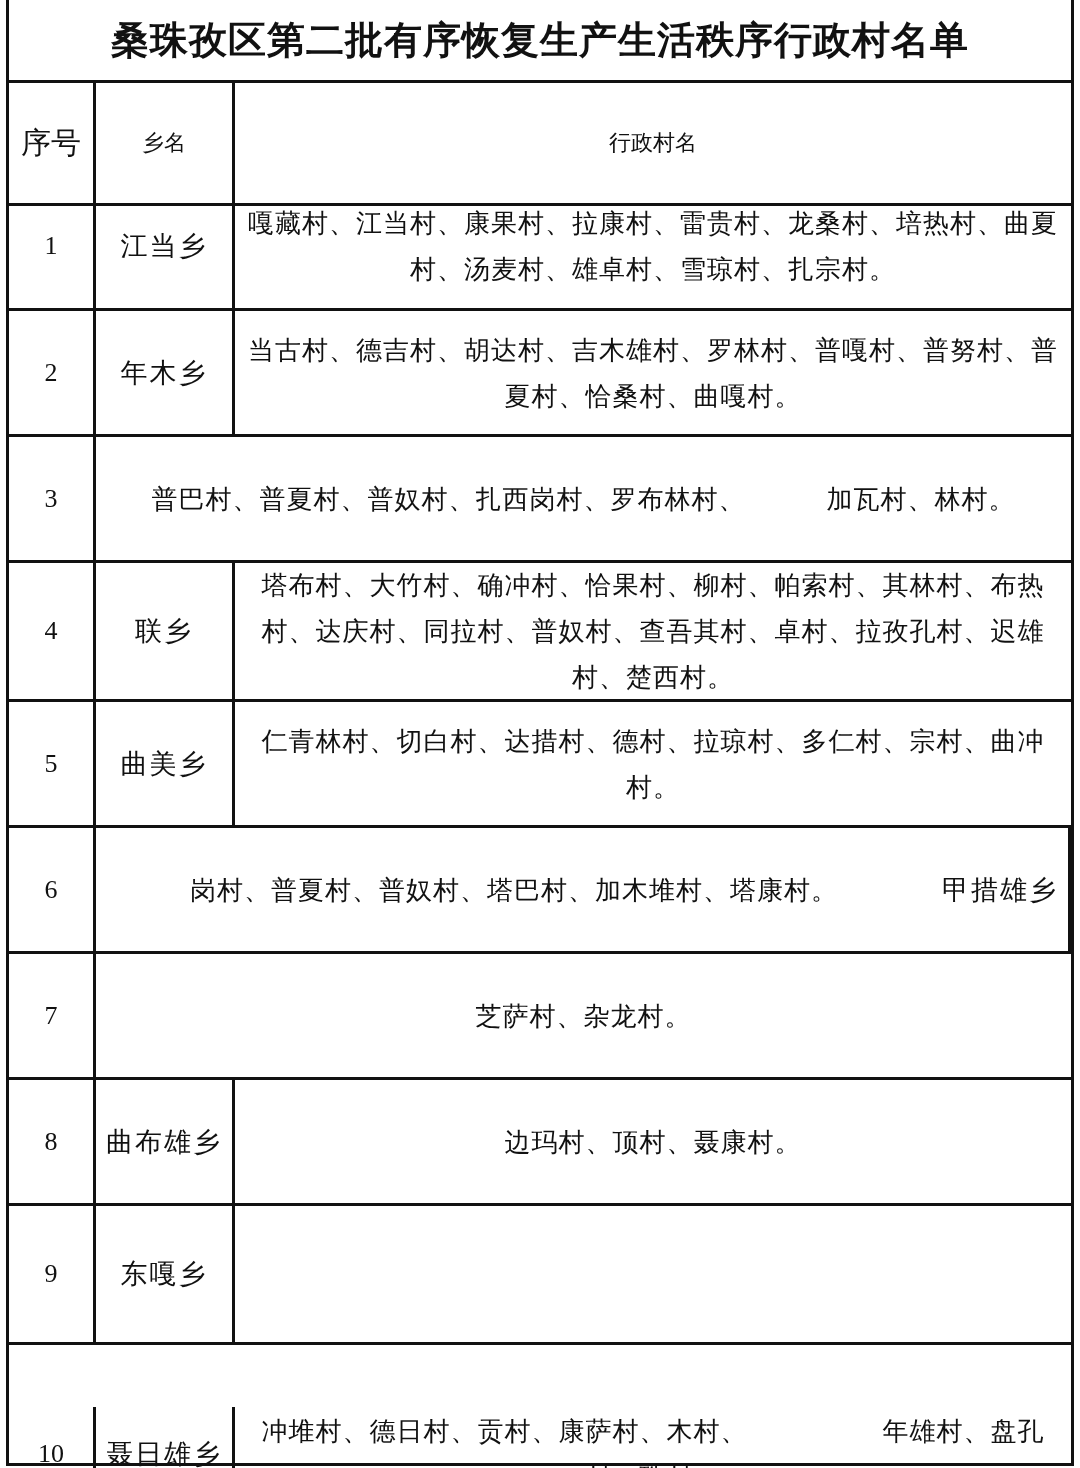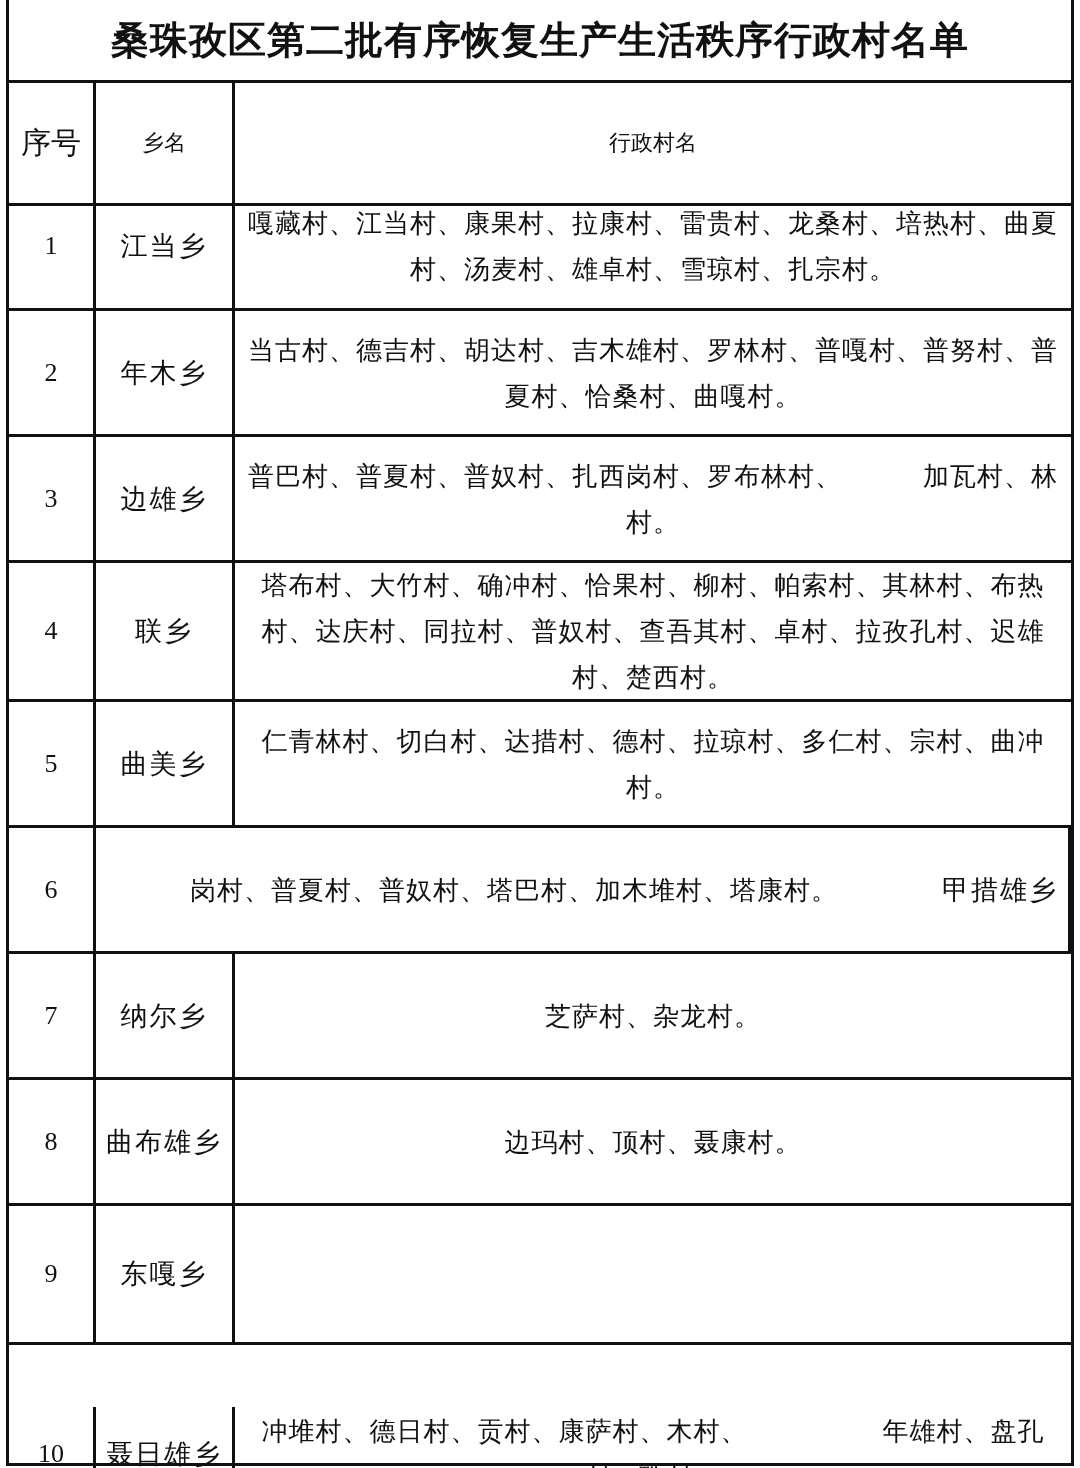--- a/index.html
+++ b/index.html
@@ -108,21 +108,20 @@
   <div class="row" style="top:311px;height:126px;">
     <div class="cell c-no">2</div>
     <div class="cell c-town">年木乡</div>
     <div class="cell c-villages">
         <span class="v-text">当古村、德吉村、胡达村、吉木雄村、罗林村、普嘎村、普努村、普夏村、恰桑村、曲嘎村。</span>
       </div>
   </div>
 
   <div class="row" style="top:437px;height:126px;">
     <div class="cell c-no">3</div>
-    <div class="cell c-town">边雄乡</div>
     <div class="cell c-villages">
         <span class="v-text">普巴村、普夏村、普奴村、扎西岗村、罗布林村、　　　加瓦村、林村。</span>
       </div>
   </div>
 
   <div class="row" style="top:563px;height:139px;">
     <div class="cell c-no">4</div>
     <div class="cell c-town">联乡</div>
     <div class="cell c-villages">
         <span class="v-text">塔布村、大竹村、确冲村、恰果村、柳村、帕索村、其林村、布热村、达庆村、同拉村、普奴村、查吾其村、卓村、拉孜孔村、迟雄村、楚西村。</span>
@@ -140,21 +139,20 @@
   <div class="row" style="top:828px;height:126px;">
     <div class="cell c-no">6</div>
     <div class="cell c-villages">
         <span class="v-text">岗村、普夏村、普奴村、塔巴村、加木堆村、塔康村。</span>
       </div>
     <div class="cell c-town">甲措雄乡</div>
   </div>
 
   <div class="row" style="top:954px;height:126px;">
     <div class="cell c-no">7</div>
-    <div class="cell c-town">纳尔乡</div>
     <div class="cell c-villages">
         <span class="v-text">芝萨村、杂龙村。</span>
       </div>
   </div>
 
   <div class="row" style="top:1080px;height:126px;">
     <div class="cell c-no">8</div>
     <div class="cell c-town">曲布雄乡</div>
     <div class="cell c-villages">
         <span class="v-text">边玛村、顶村、聂康村。</span>

